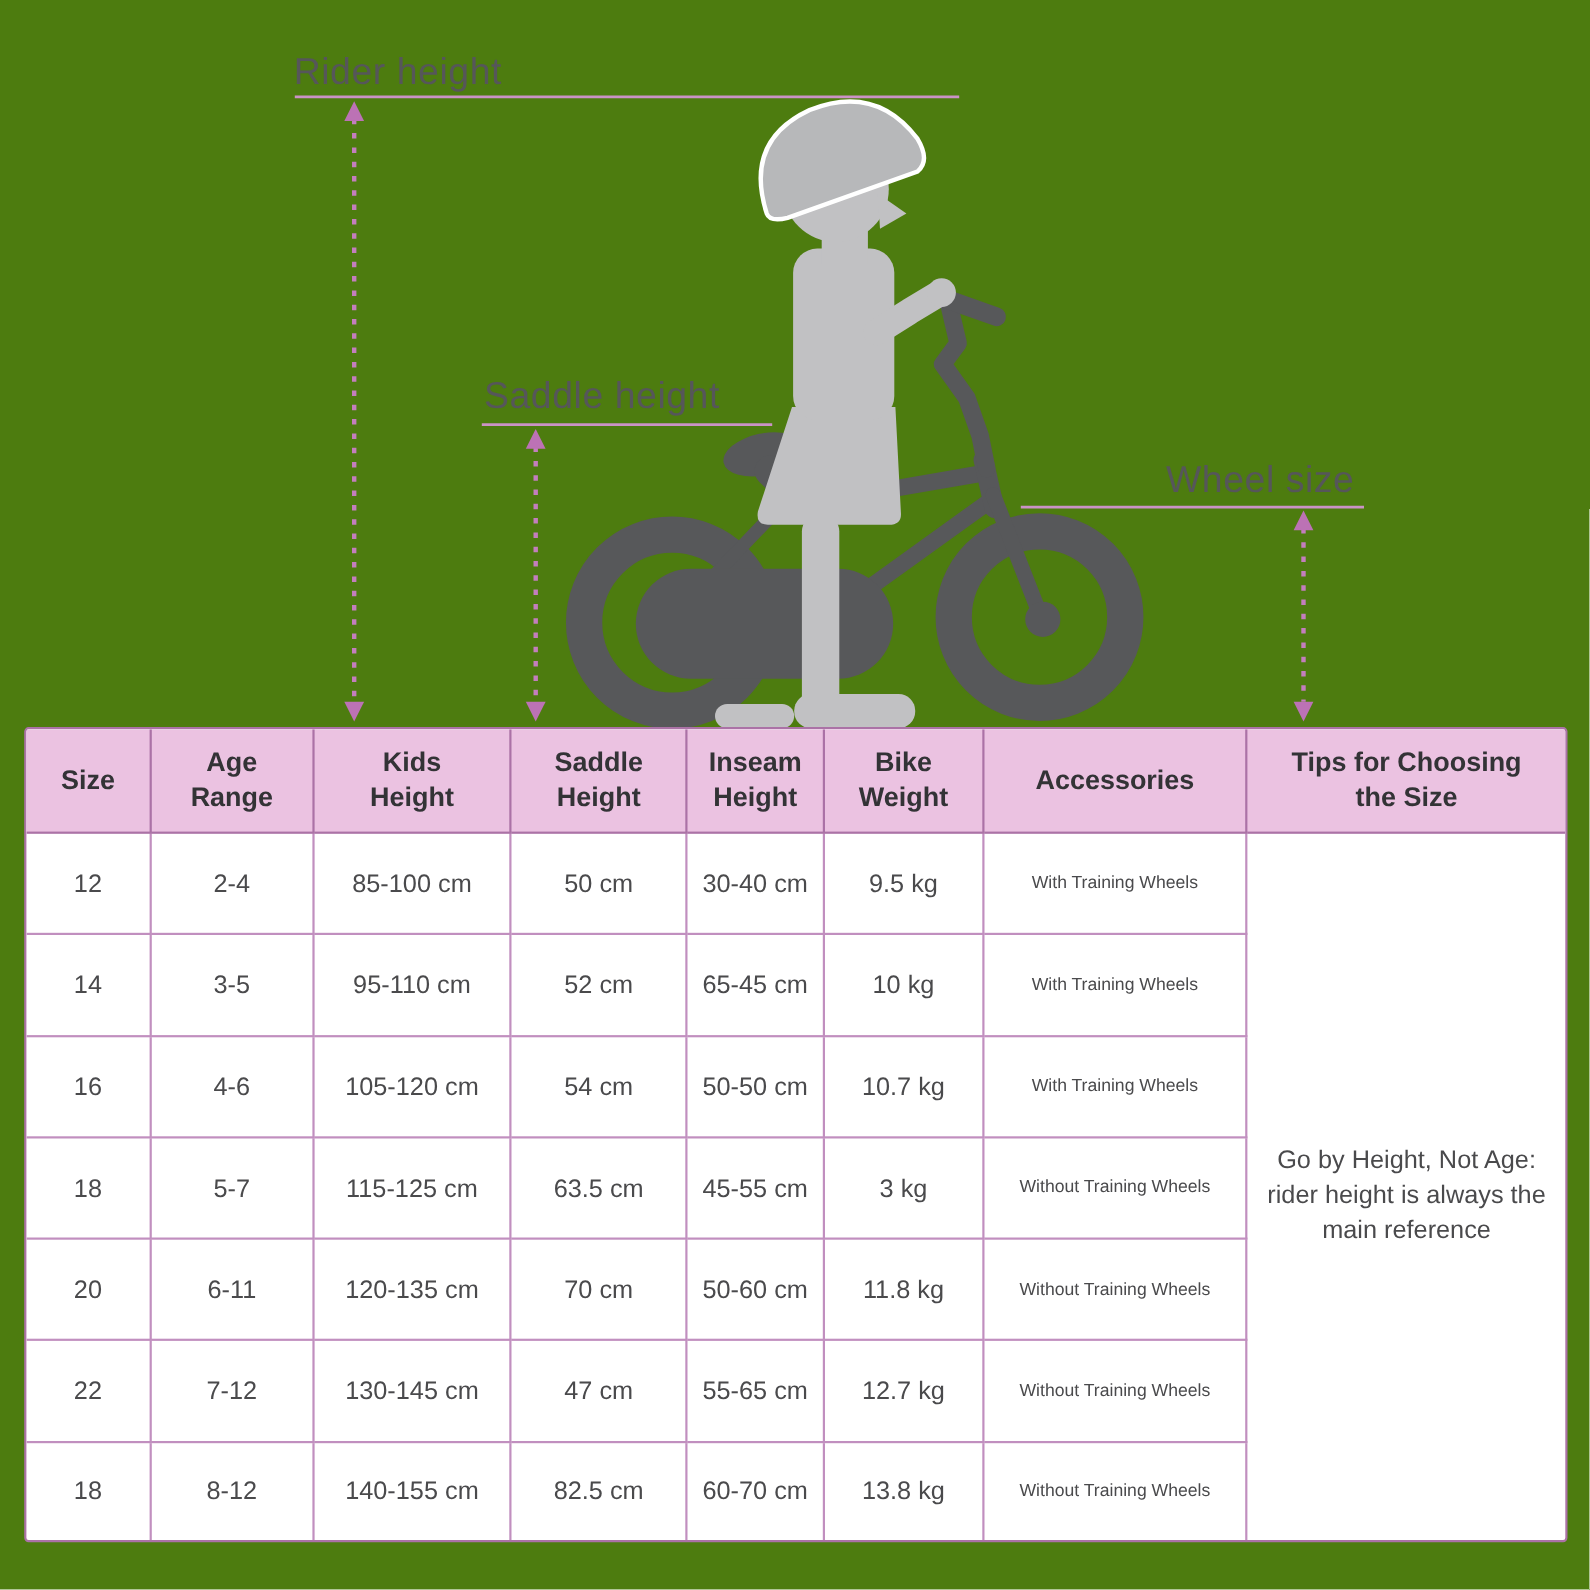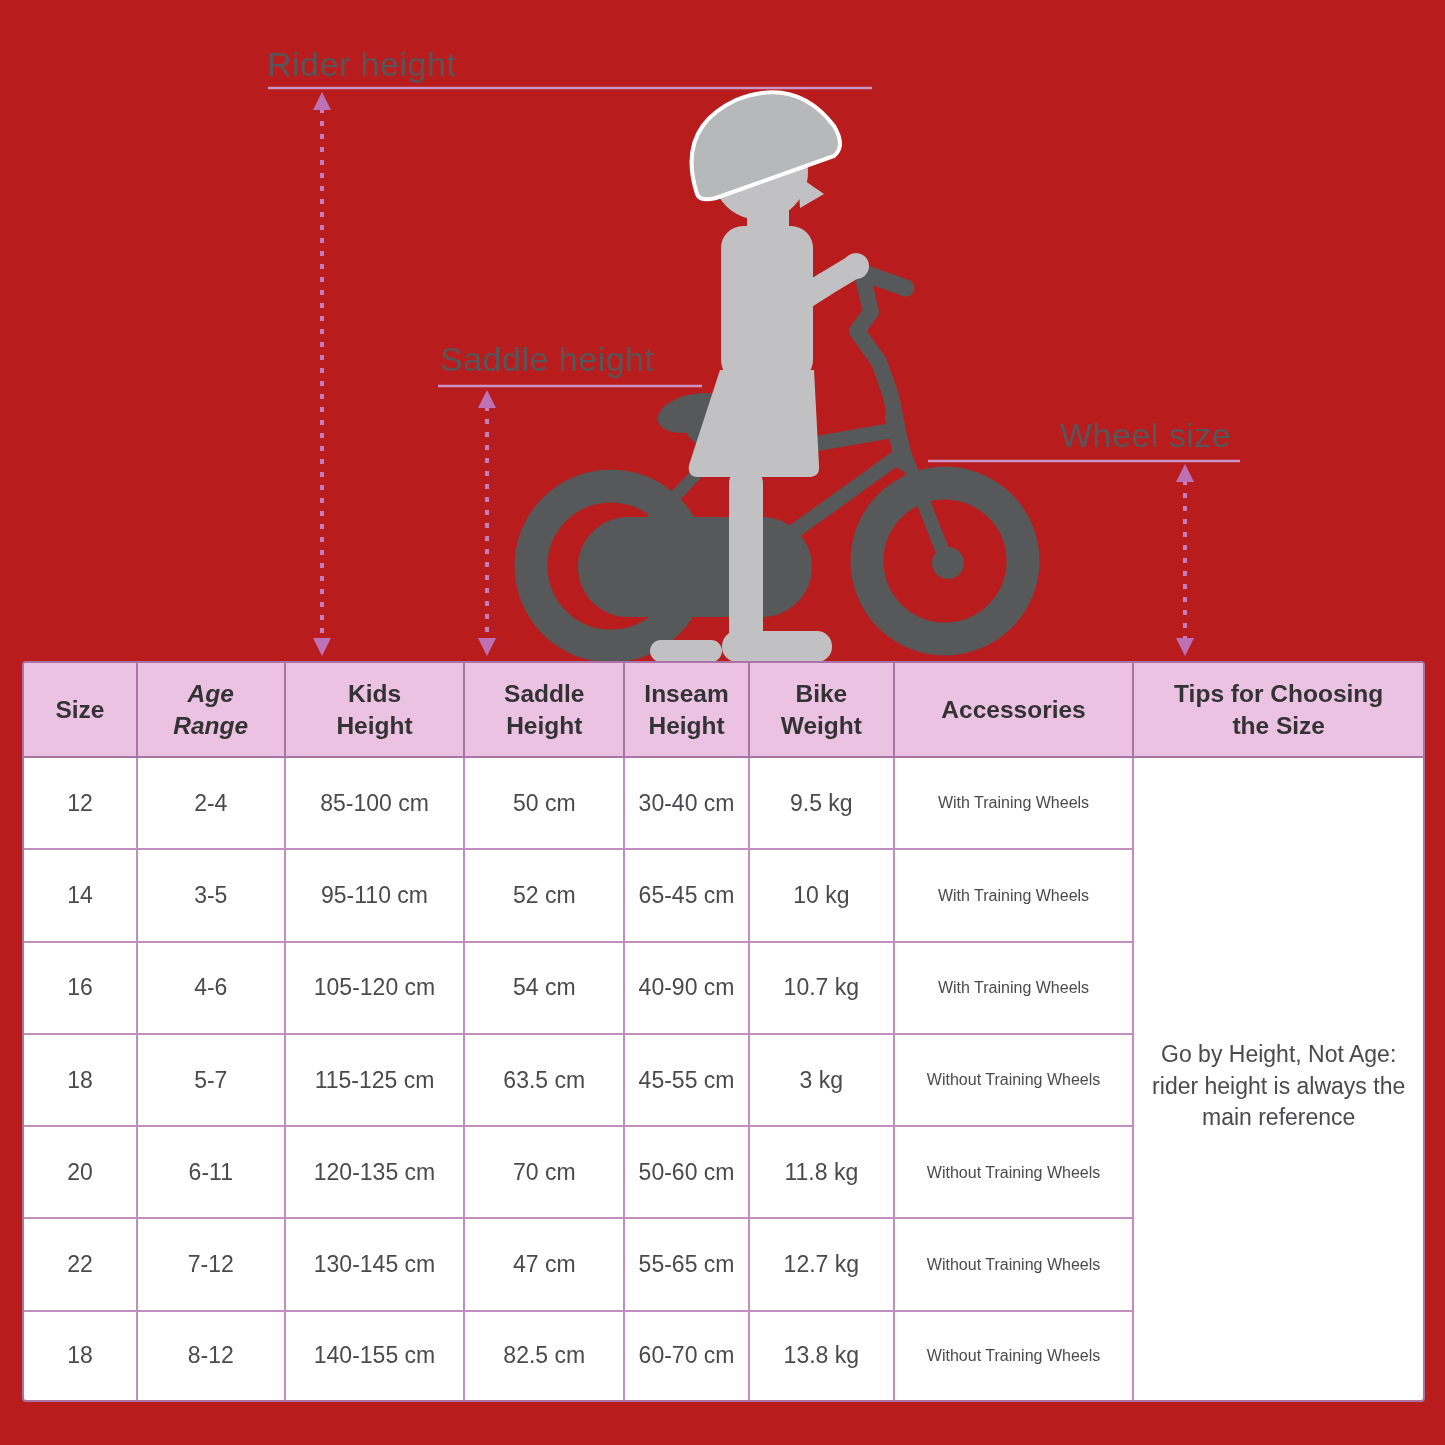--- a/index.html
+++ b/index.html
@@ -1,17 +1,17 @@
 <!DOCTYPE html>
 <html><head>
 <meta charset="utf-8">
 <style>
   html, body { margin:0; padding:0; background:#ffffff; }
   body { width:1445px; height:1445px; font-family:"Liberation Sans", sans-serif; }
-  .stage { position:relative; width:1445px; height:1445px; overflow:hidden; background:#b91c1c; }
+  .stage { position:relative; width:1445px; height:1445px; overflow:hidden; background:#4d7c0f; }
 
   
   .diagram { position:absolute; left:0; top:0; width:1445px; height:661px; display:block; }
   .diagram text.lbl { font-family:"Liberation Sans", sans-serif; font-size:34px; font-weight:500;
                       fill:#56565A; letter-spacing:0.5px; }
   .mline { stroke:#CB93C6; stroke-width:2.5; }
   .dash  { stroke:#C47EBE; stroke-width:4; stroke-dasharray:5 8; }
   .ah    { fill:#BC72B5; }
   .tire  { fill:none; stroke:#57585A; stroke-width:33; }
   .frame line, .frame polyline { stroke:#57585A; fill:none; stroke-linecap:round; stroke-linejoin:round; }
@@ -21,21 +21,21 @@
   
   .table-wrap { position:absolute; left:22px; top:661px; width:1403px; height:741px;
                 border:2.5px solid #AB72A6; border-radius:4px; overflow:hidden;
                 background:#fff; box-sizing:border-box; }
   table { width:100%; height:100%; border-collapse:collapse; table-layout:fixed; }
   thead th { height:93px; background:#EBC2E1; border-right:2px solid #AB72A6;
              border-bottom:2.5px solid #AB72A6; font-size:24.5px; font-weight:600;
              color:#333336; line-height:1.27; padding:0 6px; text-align:center; vertical-align:middle; }
   thead th:last-child { border-right:none; }
   .hcell { margin:0 auto; }
-  th:nth-child(2) .hcell { max-width:92px;font-style:italic; }
+  th:nth-child(2) .hcell { max-width:92px; }
   th:nth-child(3) .hcell { max-width:102px; }
   th:nth-child(4) .hcell { max-width:112px; }
   th:nth-child(5) .hcell { max-width:110px; }
   th:nth-child(6) .hcell { max-width:110px; }
   th:nth-child(8) .hcell { max-width:242px; }
   tbody td { border-right:2px solid #C18FBF; border-bottom:2px solid #C18FBF;
              text-align:center; vertical-align:middle; font-size:23px; color:#4A4A4C;
              font-weight:500; padding:0 4px; }
   tbody tr:last-child td { border-bottom:none; }
   td.tips-cell { border-right:none; border-bottom:none; }
@@ -209,21 +209,21 @@
     <td>
               <div class="cell">4-6</div>
             </td>
     <td>
               <div class="cell">105-120 cm</div>
             </td>
     <td>
               <div class="cell">54 cm</div>
             </td>
     <td>
-              <div class="cell">40-90 cm</div>
+              <div class="cell">50-50 cm</div>
             </td>
     <td>
               <div class="cell">10.7 kg</div>
             </td>
     <td>
               <div class="cell acc">With Training Wheels</div>
             </td>
   </tr>
           <tr>
     <td>

